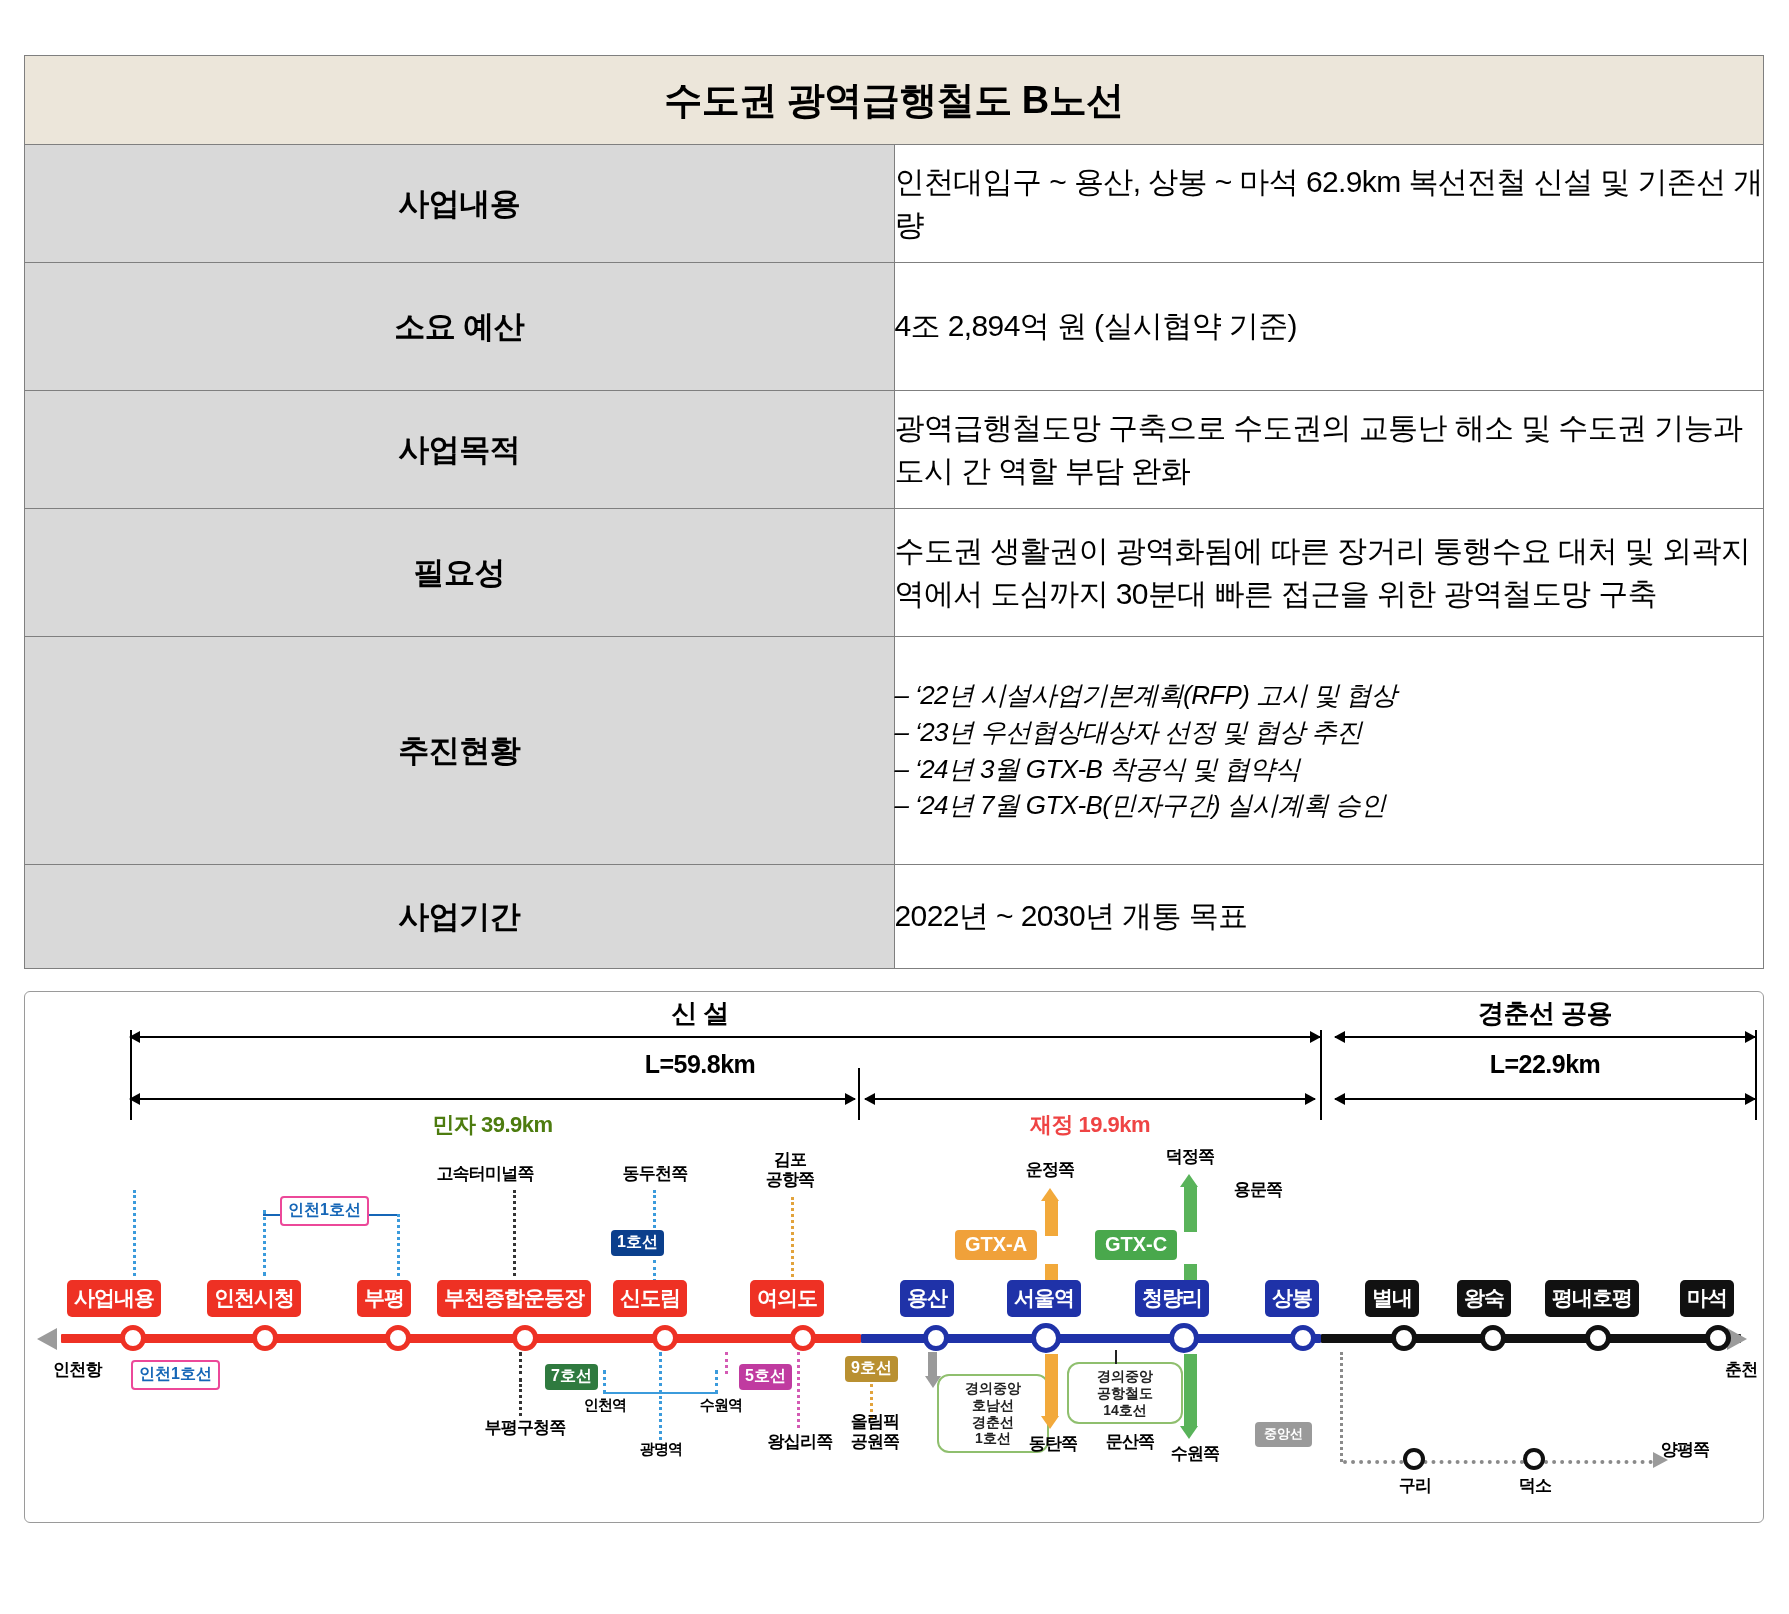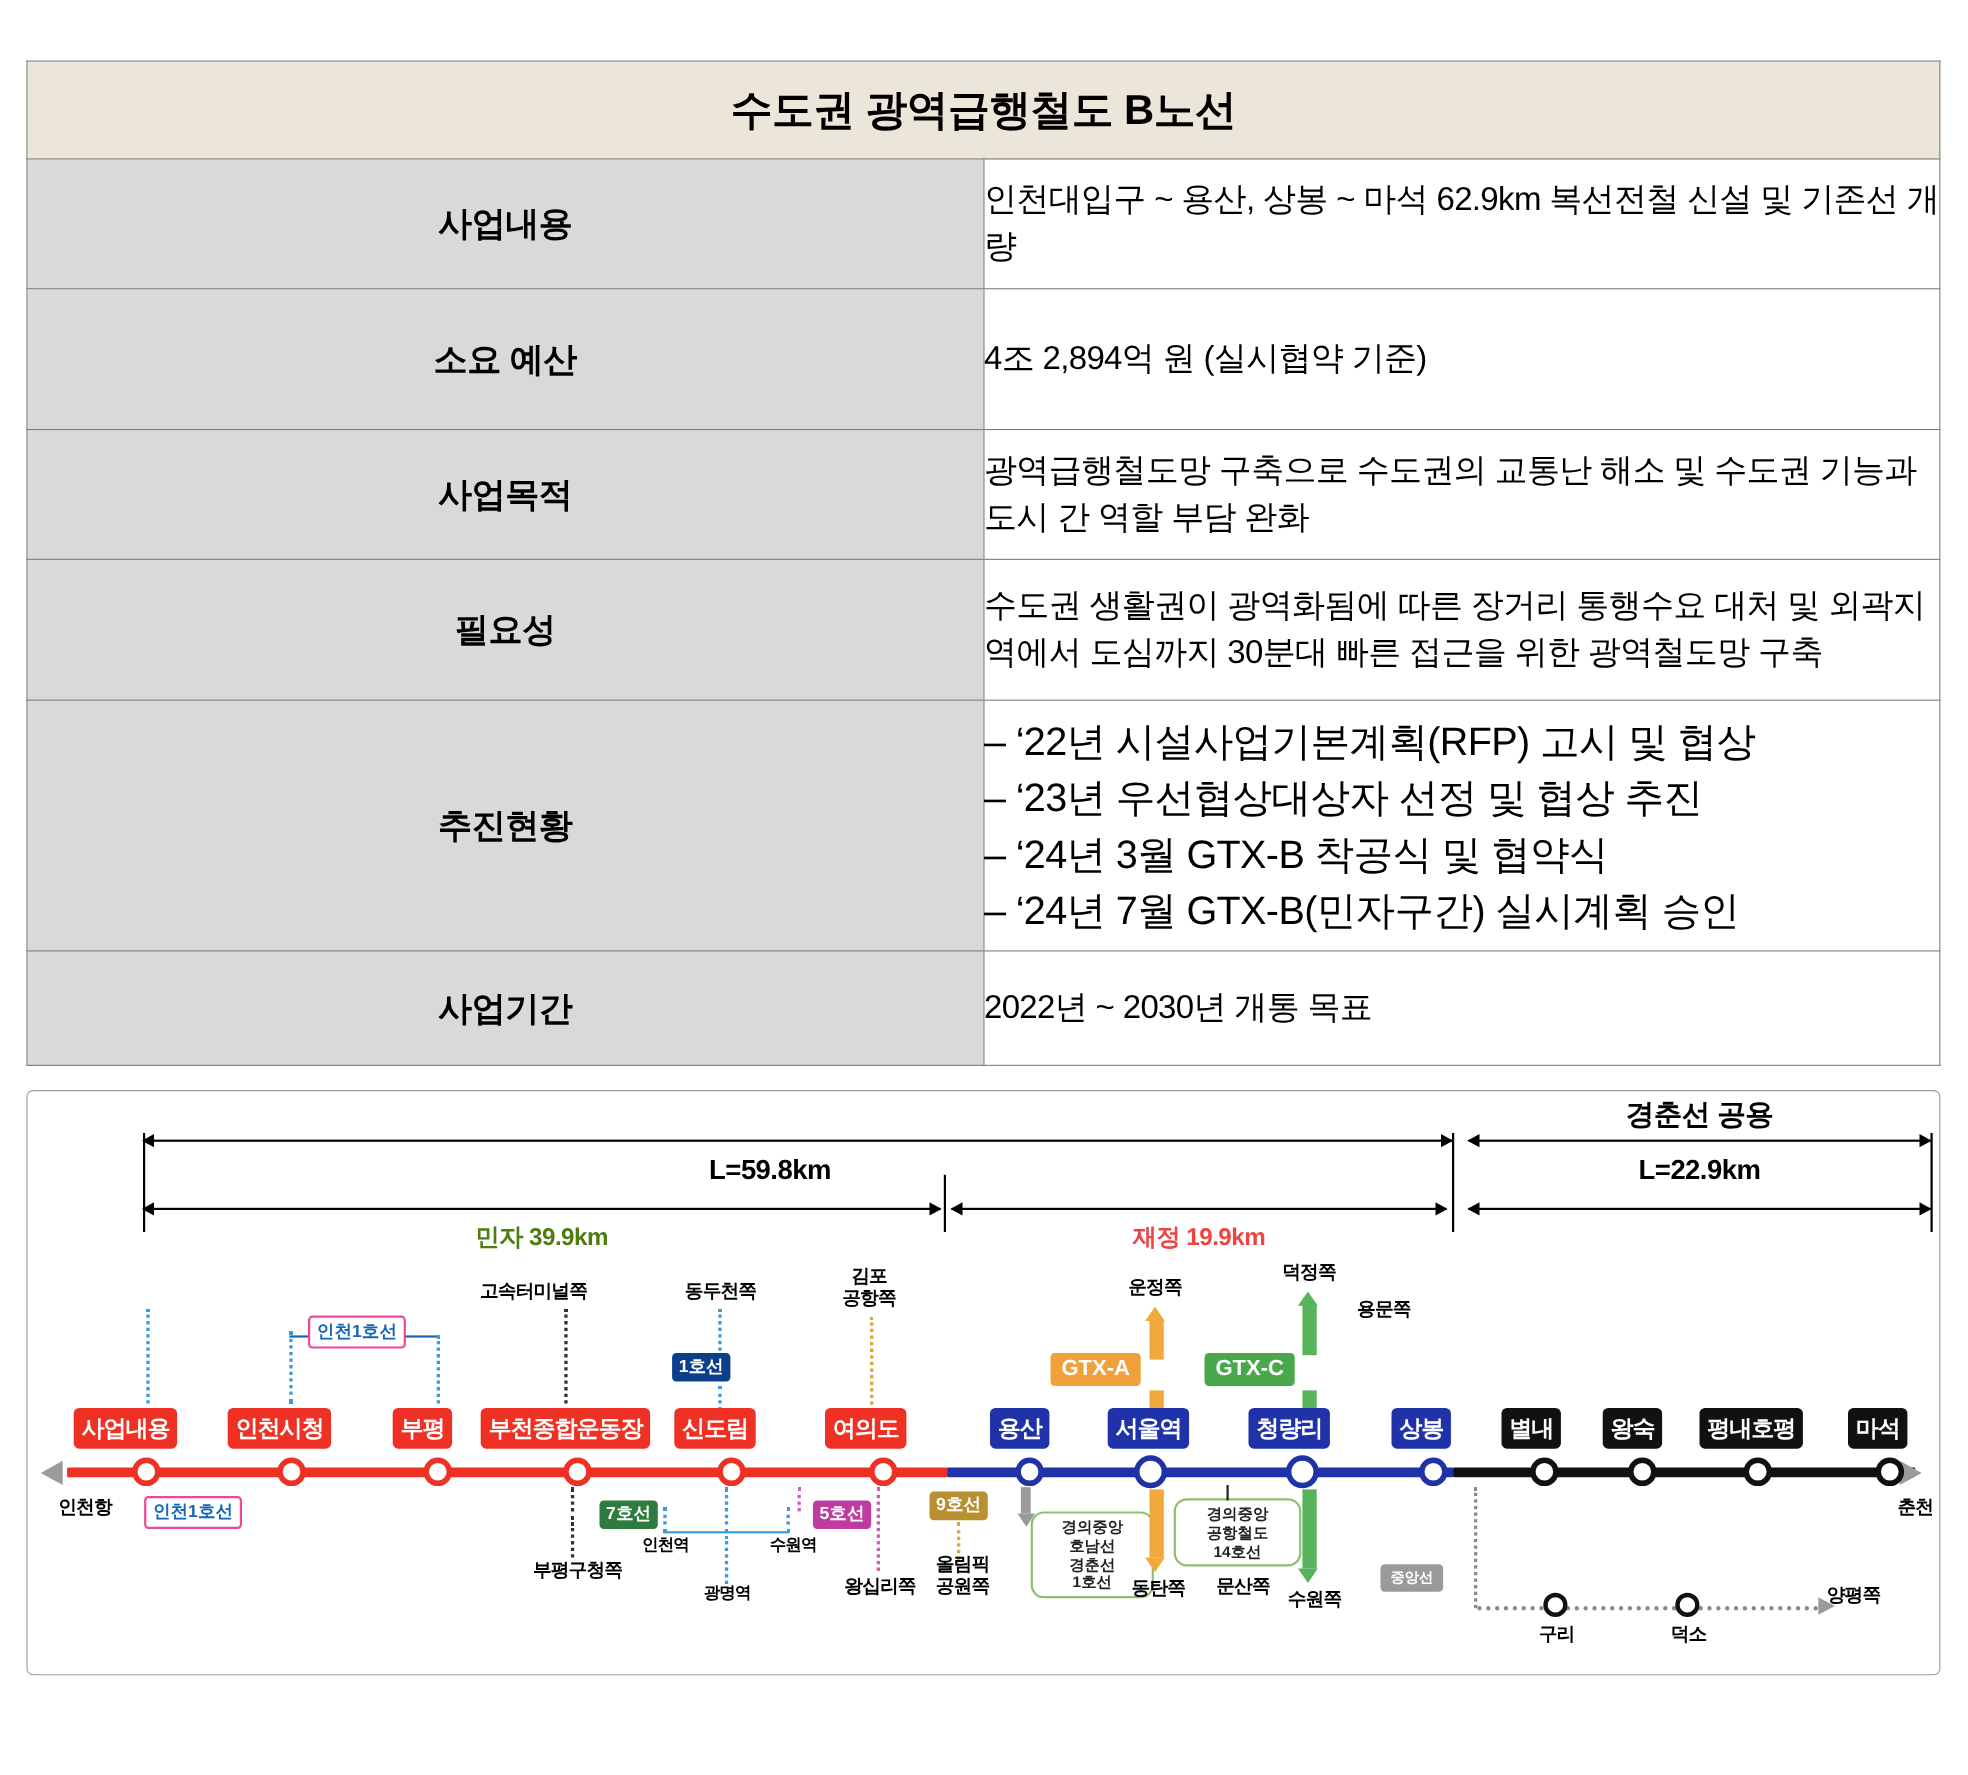--- a/index.html
+++ b/index.html
@@ -60,24 +60,25 @@
   .row-h3 { height: 118px; }
   .row-h4 { height: 128px; }
   .row-h5 { height: 228px; }
   .row-h6 { height: 104px; }
   .bullets {
     list-style: none;
     margin: 0;
     padding: 0;
   }
   .bullets li {
-    font-size: 36px;
+    font-size: 26px;
     line-height: 1.42;
     letter-spacing: -0.6px;
     white-space: nowrap;
+    font-style: italic;
   }
 
   
   .diagram {
     position: relative;
     margin-top: 22px;
     width: 1738px;
     height: 530px;
     border: 1px solid #9a9a9a;
     border-radius: 6px;
@@ -297,20 +298,21 @@
     </tr>
     <tr class="row-h6">
       <td class="label-cell">사업기간</td>
       <td class="value-cell">2022년 ~ 2030년 개통 목표</td>
     </tr>
   </tbody>
     </table>
 
   <div class="diagram">
 
+    <div class="abs sec-title" style="left:60px; top:4px; width:1230px;">신 설</div>
     <div class="abs sec-title" style="left:1300px; top:4px; width:440px;">경춘선 공용</div>
 
     <div class="abs arrowline" style="left:105px; top:44px; width:1190px;"></div>
     <div class="abs arrowline" style="left:1310px; top:44px; width:420px;"></div>
     <div class="abs tick" style="left:105px; top:38px; height:90px;"></div>
     <div class="abs tick" style="left:1295px; top:38px; height:90px;"></div>
     <div class="abs tick" style="left:1730px; top:38px; height:90px;"></div>
 
     <div class="abs sec-len" style="left:60px; top:58px; width:1230px;">L=59.8km</div>
     <div class="abs sec-len" style="left:1300px; top:58px; width:440px;">L=22.9km</div>

